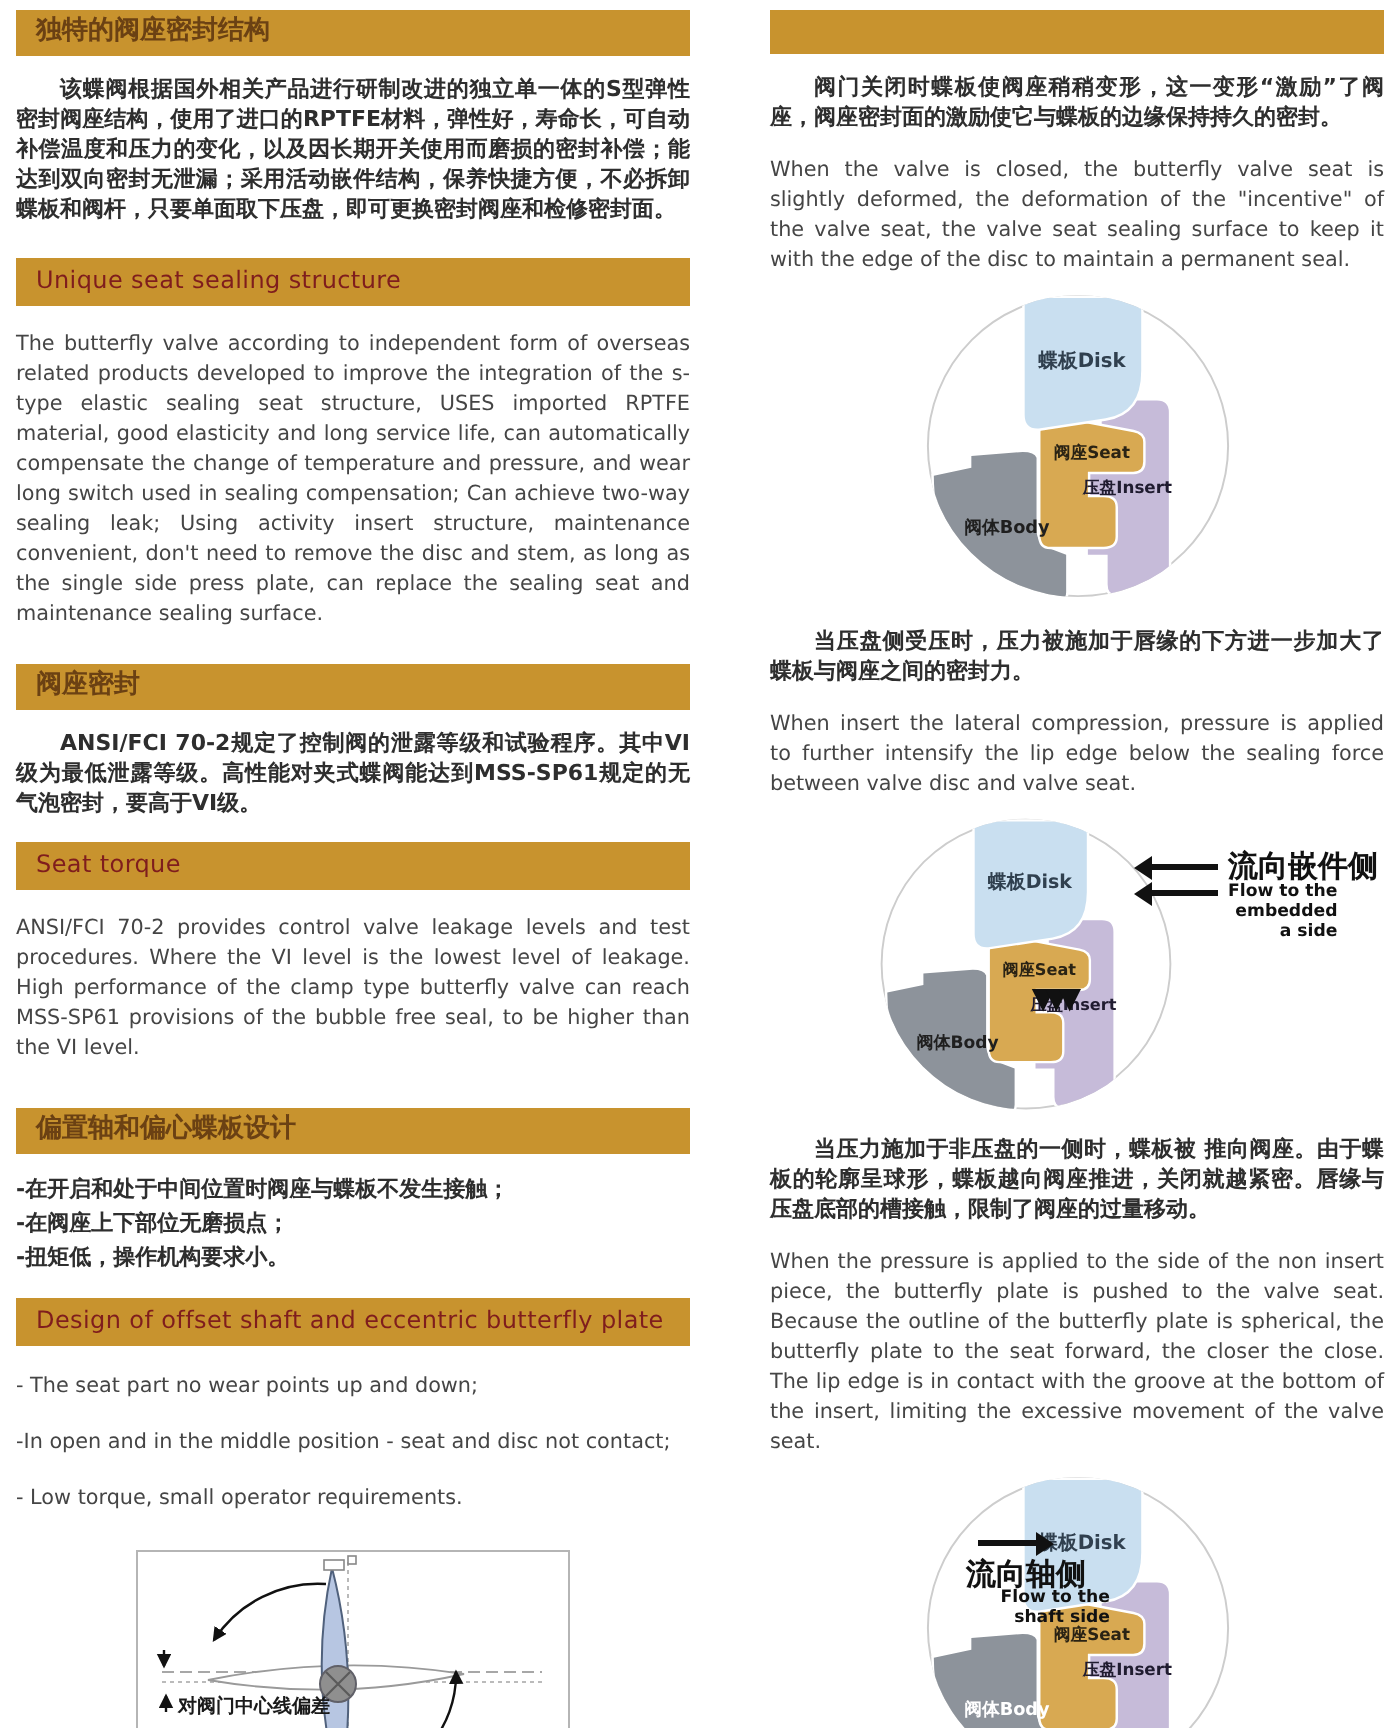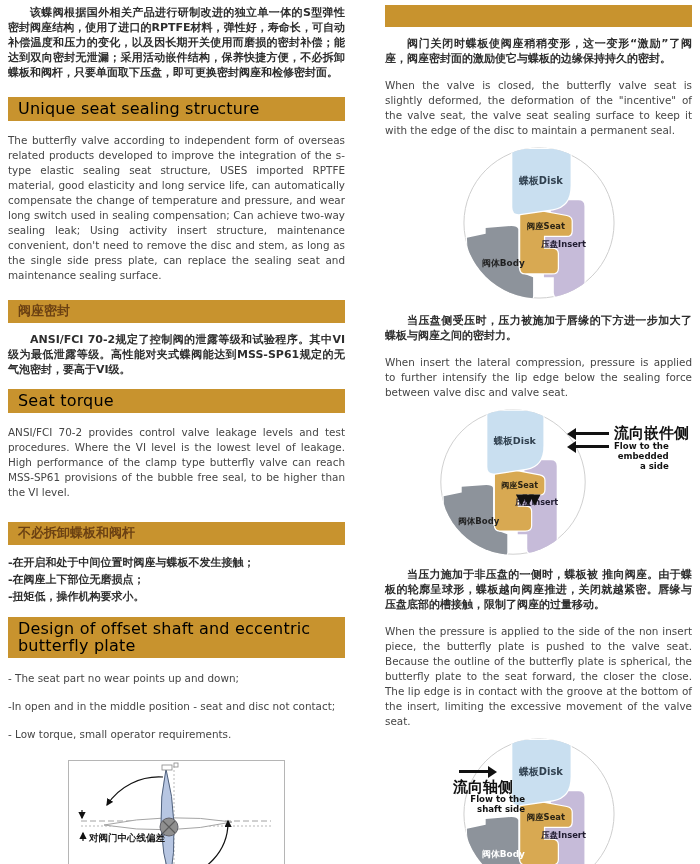--- a/index.html
+++ b/index.html
@@ -4,21 +4,21 @@
 <style>
   html,body{margin:0;padding:0;background:#ffffff;}
   body{width:700px;height:864px;font-family:"DejaVu Sans","Liberation Sans",sans-serif;color:#333;overflow:hidden;}
   .page{display:flex;padding:5px 8px 0 8px;gap:40px;box-sizing:border-box;}
   .col{display:block;}
   .col-left{width:337px;}
   .col-right{width:307px;}
 
   .bar{background:#C8932E;padding:3px 10px 4px;margin:0 0 9px 0;}
   .bar-cn{font-size:13px;font-weight:700;color:#6B4113;line-height:16px;}
-  .bar-en{font-size:16px;font-weight:400;color:#000000;line-height:17px;letter-spacing:.2px;}
+  .bar-en{font-size:12px;font-weight:400;color:#7f1d1d;line-height:17px;letter-spacing:.2px;}
   .bar-empty{height:15px;}
 
   p{margin:0;}
   .p-cn{font-size:11px;line-height:15px;color:#2e2e2e;font-weight:600;text-align:justify;}
   .p-en{font-size:10.4px;line-height:15px;color:#454545;font-weight:500;text-align:justify;margin-top:12px;}
   .indent{text-indent:2em;}
   .mb-sm{margin-bottom:4px;}
   .mb-md{margin-bottom:12px;}
   .mb-lg{margin-bottom:17px;}
   .bullets .p-cn{text-align:left;line-height:17px;}
@@ -31,21 +31,21 @@
 
   .flow-labels{margin:24px 0 0 -14px;}
   .flow-row{display:flex;align-items:flex-start;margin-bottom:2px;}
   .flow-cn{font-size:15px;font-weight:700;color:#111;line-height:11px;margin-left:5px;white-space:nowrap;}
   .flow-en{font-size:8.6px;font-weight:700;color:#111;line-height:10px;margin-left:5px;text-align:right;}
   .arrow-l{position:relative;display:inline-block;width:34px;height:3px;background:#111;margin-top:4px;flex:none;}
   .arrow-l::before{content:"";position:absolute;left:-8px;top:-4.5px;border:6px solid transparent;border-right:9px solid #111;border-left:0;}
   .arrow-r{position:relative;display:inline-block;width:30px;height:3px;background:#111;flex:none;}
   .arrow-r::after{content:"";position:absolute;right:-8px;top:-4.5px;border:6px solid transparent;border-left:9px solid #111;border-right:0;}
 
-  .flow-overlay{position:absolute;left:68px;top:30px;width:72px;}
+  .flow-overlay{position:absolute;left:98px;top:30px;width:72px;}
   .flow-overlay .arrow-r{margin-left:6px;margin-bottom:5px;}
   .flow-overlay .flow-cn{margin:0 0 1px 0;}
   .flow-overlay .flow-en{margin:0;}
 
   .offset-box{width:215px;height:135px;border:1px solid #b5b5b5;margin:18px auto 0 auto;box-sizing:content-box;}
 </style>
 </head>
 <body>
 
 <svg width="0" height="0" style="position:absolute" aria-hidden="true">
@@ -69,32 +69,33 @@
       <text x="105" y="106" text-anchor="middle" font-size="8.5" font-weight="bold" fill="#201c30">压盘Insert</text>
       <text x="44" y="126" text-anchor="middle" font-size="9" font-weight="bold" fill="currentColor">阀体Body</text>
     </g>
   </defs>
 </svg>
 
 <div class="page">
 
   <div class="col col-left">
 
+    <div class="bar bar-cn">独特的阀座密封结构</div>
     <p class="p-cn indent mb-lg">该蝶阀根据国外相关产品进行研制改进的独立单一体的S型弹性密封阀座结构，使用了进口的RPTFE材料，弹性好，寿命长，可自动补偿温度和压力的变化，以及因长期开关使用而磨损的密封补偿；能达到双向密封无泄漏；采用活动嵌件结构，保养快捷方便，不必拆卸蝶板和阀杆，只要单面取下压盘，即可更换密封阀座和检修密封面。</p>
 
     <div class="bar bar-en">Unique seat sealing structure</div>
     <p class="p-en mb-lg">The butterfly valve according to independent form of overseas related products developed to improve the integration of the s-type elastic sealing seat structure, USES imported RPTFE material, good elasticity and long service life, can automatically compensate the change of temperature and pressure, and wear long switch used in sealing compensation; Can achieve two-way sealing leak; Using activity insert structure, maintenance convenient, don't need to remove the disc and stem, as long as the single side press plate, can replace the sealing seat and maintenance sealing surface.</p>
 
     <div class="bar bar-cn" style="">阀座密封</div>
     <p class="p-cn indent mb-md">ANSI/FCI 70-2规定了控制阀的泄露等级和试验程序。其中VI级为最低泄露等级。高性能对夹式蝶阀能达到MSS-SP61规定的无气泡密封，要高于VI级。</p>
 
     <div class="bar bar-en">Seat torque</div>
     <p class="p-en mb-lg">ANSI/FCI 70-2 provides control valve leakage levels and test procedures. Where the VI level is the lowest level of leakage. High performance of the clamp type butterfly valve can reach MSS-SP61 provisions of the bubble free seal, to be higher than the VI level.</p>
 
-    <div class="bar bar-cn" style="margin-top:22px">不必拆卸蝶板和阀杆</div>
+    <div class="bar bar-cn" style="margin-top:22px">偏置轴和偏心蝶板设计</div>
     <div class="bullets mb-md">
       <p class="p-cn">-在开启和处于中间位置时阀座与蝶板不发生接触；</p>
       <p class="p-cn">-在阀座上下部位无磨损点；</p>
       <p class="p-cn">-扭矩低，操作机构要求小。</p>
     </div>
 
     <div class="bar bar-en">Design of offset shaft and eccentric butterfly plate</div>
     <div class="bullets">
       <p class="p-en">- The seat part no wear points up and down;</p>
       <p class="p-en">-In open and in the middle position - seat and disc not contact;</p>

